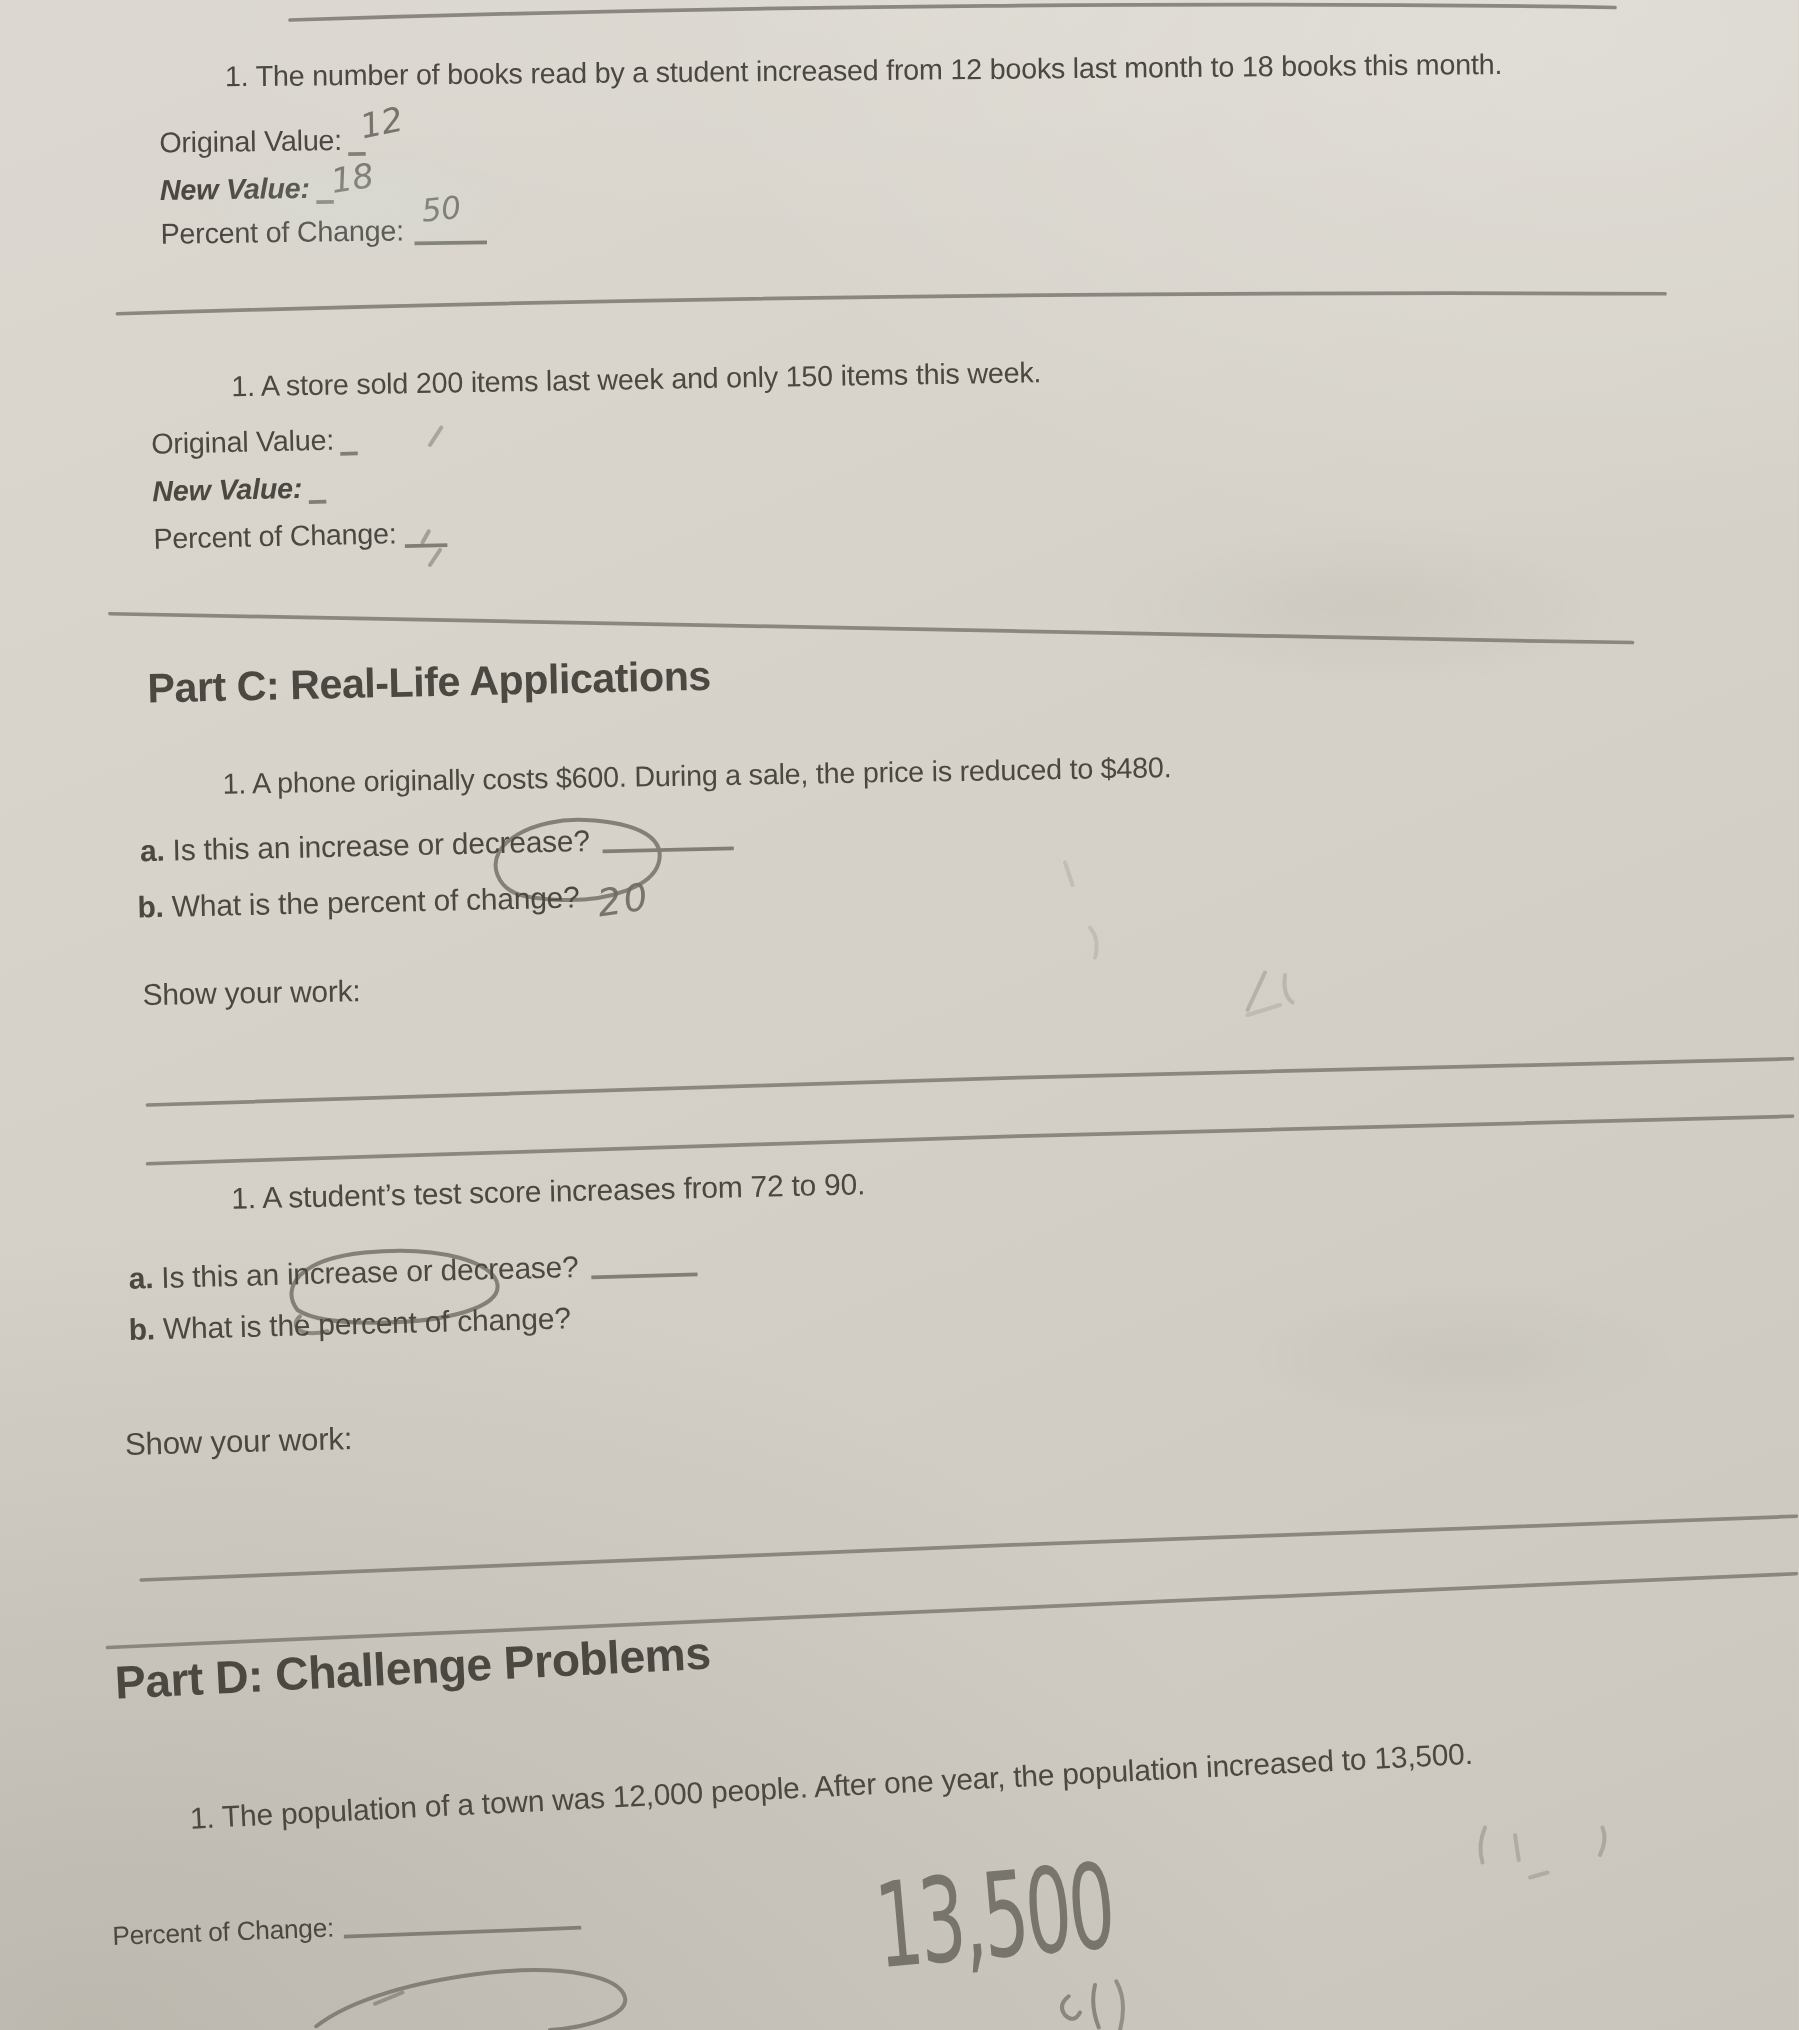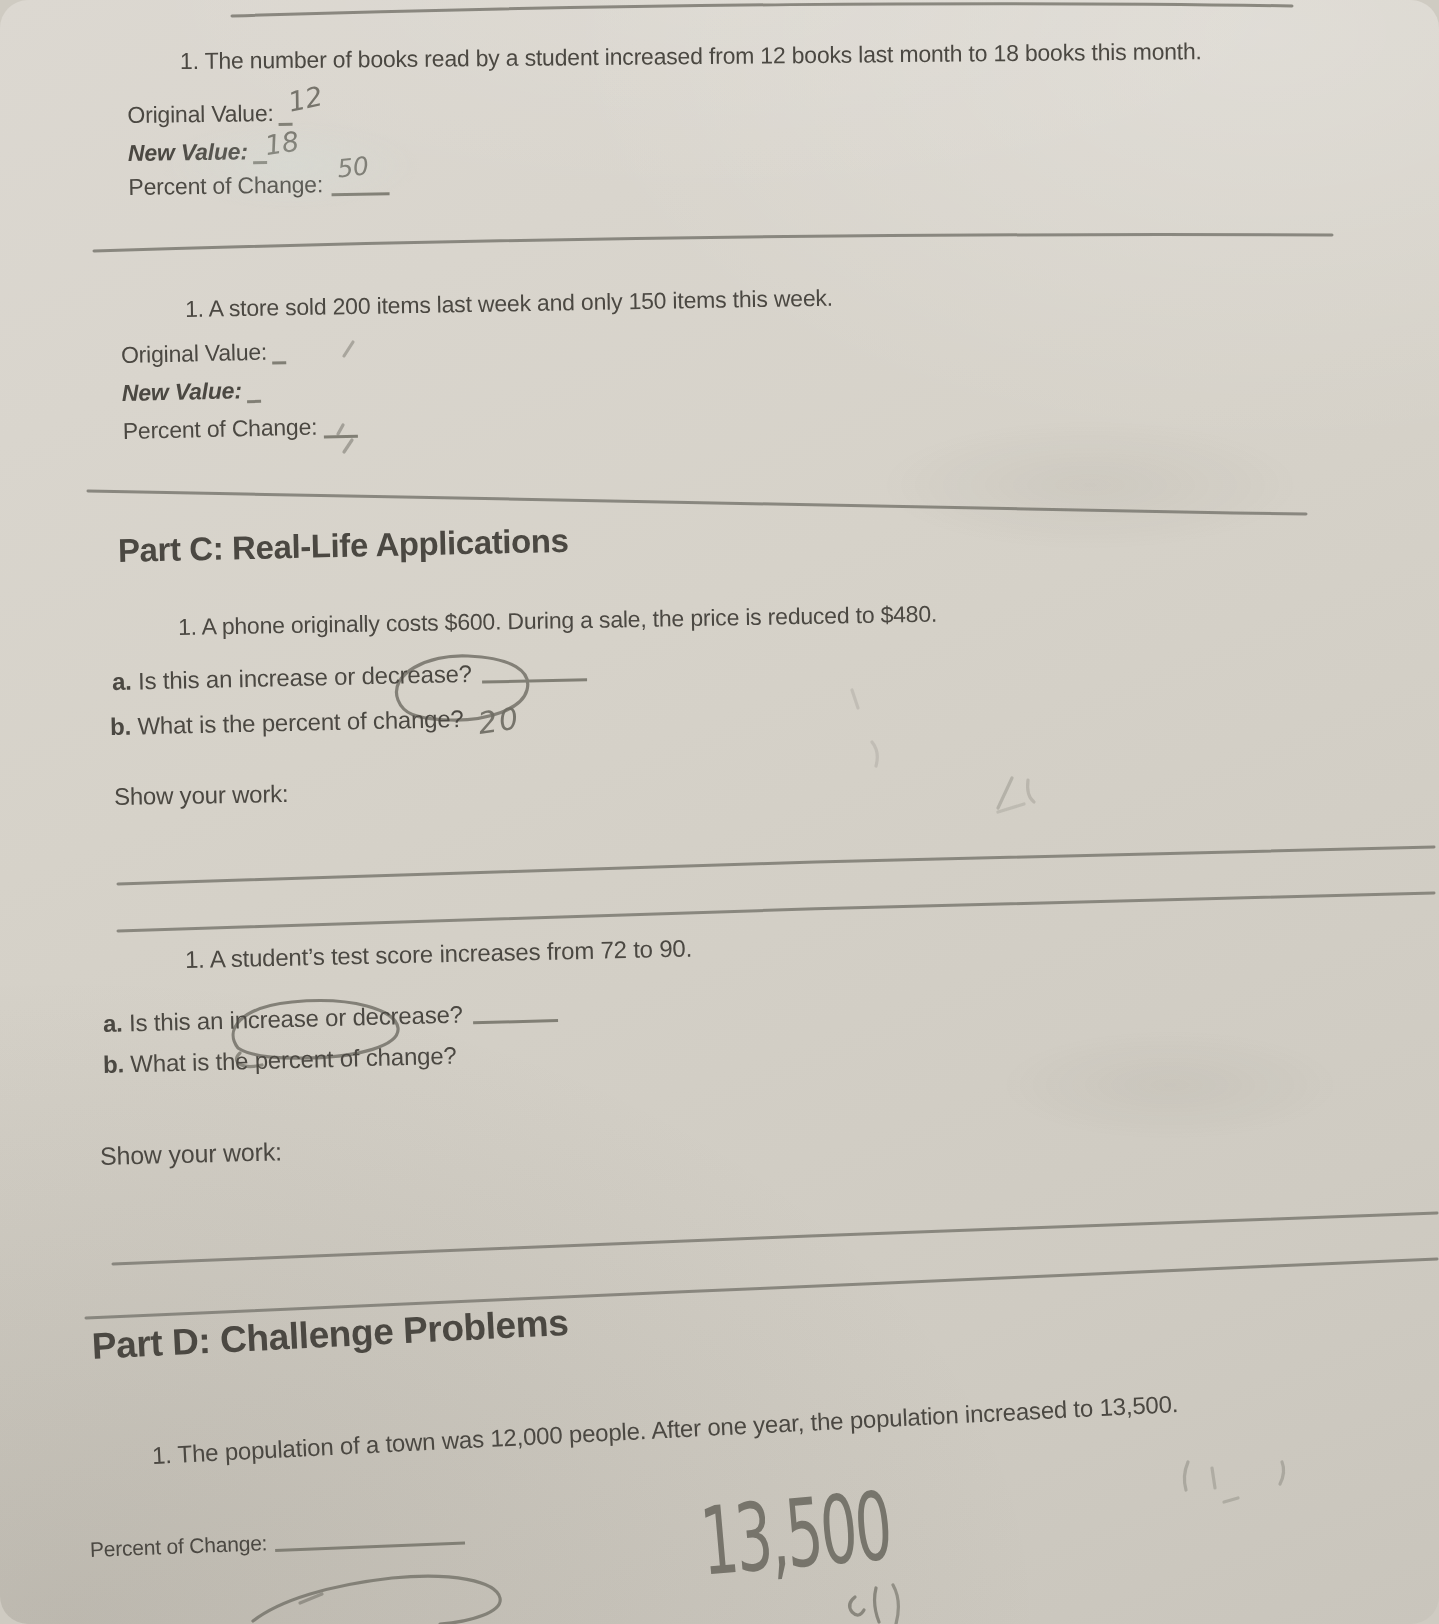--- a/index.html
+++ b/index.html
@@ -6,21 +6,20 @@
   body{width:1439px;height:1624px;overflow:hidden;background:#cfcbc2;}
   .paper{
     position:relative;width:1439px;height:1624px;overflow:hidden;
     background:
       radial-gradient(1200px 700px at 88% 2%, rgba(255,255,255,.20), transparent 60%),
       radial-gradient(1500px 1000px at 5% 100%, rgba(70,64,52,.14), transparent 65%),
       radial-gradient(900px 300px at 50% 0%, rgba(255,255,255,.08), transparent 70%),
       linear-gradient(158deg,#dcd8d1 0%,#d6d2c9 40%,#cfcbc2 78%,#c9c5bc 100%);
     font-family:"Liberation Sans",sans-serif;
     color:#4b4842;
-    border-radius:28px;
   }
   .photo{position:absolute;inset:0;filter:blur(.35px);}
   .smudge{position:absolute;border-radius:50%;pointer-events:none;}
   .sec{position:absolute;transform-origin:left center;letter-spacing:-.2px;white-space:nowrap;}
   .q{font-size:23px;}
   .lblblock div{height:38px;font-size:23px;}
   .bi{font-weight:bold;font-style:italic;}
   .hd{font-weight:bold;font-size:33px;letter-spacing:-.4px;}
   .hd2{font-weight:bold;font-size:37px;letter-spacing:-.4px;}
   .ab{font-size:24px;}

